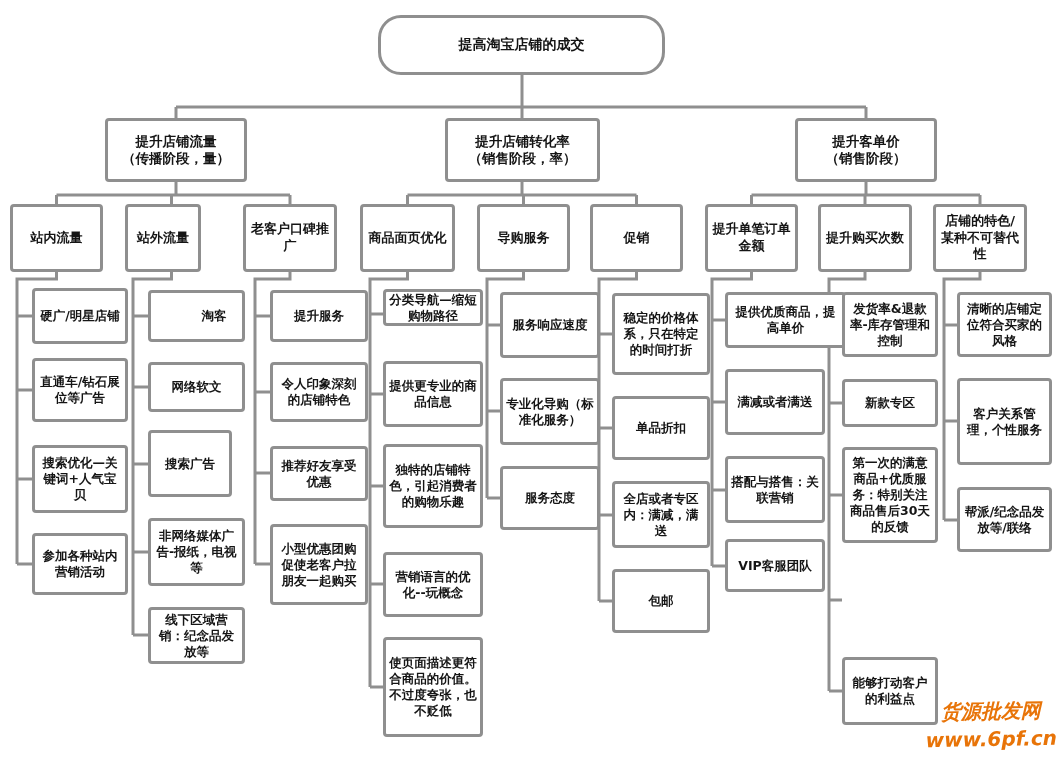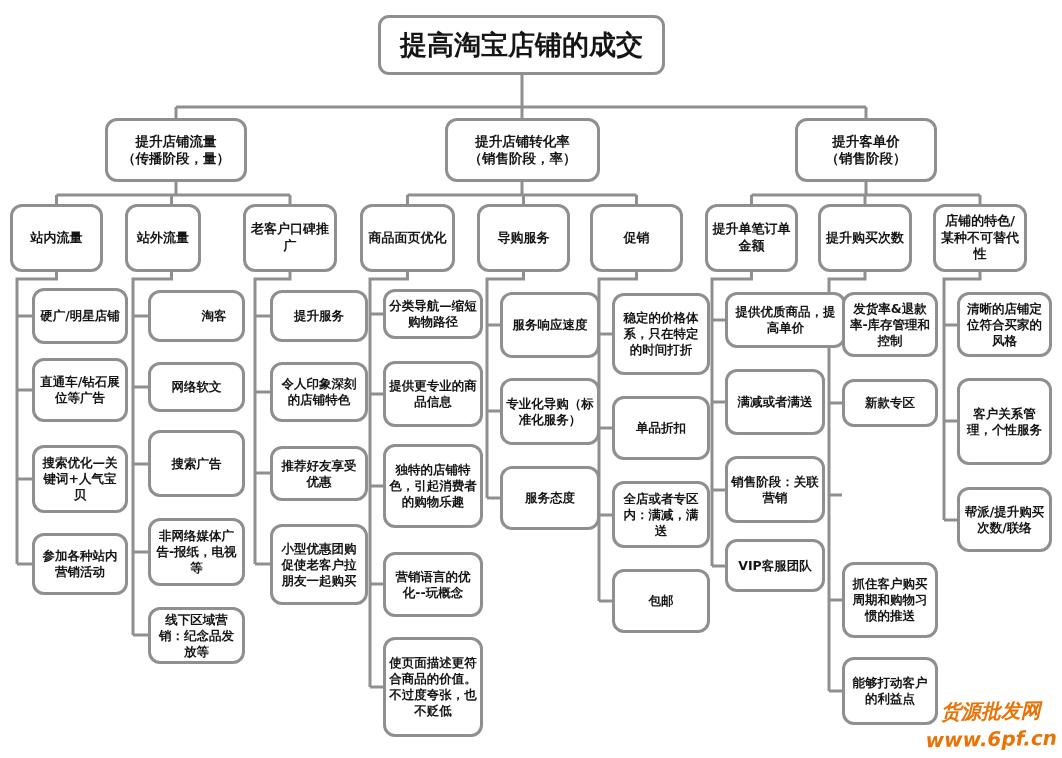--- a/index.html
+++ b/index.html
@@ -3,26 +3,26 @@
 <meta charset="utf-8">
 <style>
   html,body { margin:0; padding:0; background:#ffffff; }
   .stage {
     position:relative; width:1062px; height:758px; background:#ffffff;
     font-family:"DejaVu Sans","Liberation Sans",sans-serif; overflow:hidden;
   }
   svg.wires { position:absolute; left:0; top:0; width:1062px; height:758px; }
   .bx {
     position:absolute; box-sizing:border-box;
-    border:3px solid #8f8f8f; border-radius:12px; background:#ffffff;
+    border:3px solid #8f8f8f; border-radius:4px; background:#ffffff;
     display:flex; align-items:center; justify-content:center;
     text-align:center; font-weight:bold; color:#151515;
     white-space:pre-line; line-height:1.28; padding:1px 3px;
   }
-  .root { font-size:27px; border-radius:11px; }
+  .root { font-size:14px; border-radius:23px; }
   .l2   { font-size:13.5px; }
   .l3   { font-size:13px; }
   .leaf { font-size:12.5px; }
   .watermark {
     position:absolute; left:925px; top:697px; width:132px;
     color:#e87408; font-weight:bold; font-style:italic;
     font-size:20px; line-height:1.4; text-align:center;
     transform:rotate(-1deg);
   }
 </style>
@@ -77,56 +77,56 @@
   <div class="bx l3" style="left:818px;top:204px;width:94px;height:68px;">提升购买次数</div>
   <div class="bx l3" style="left:933px;top:204px;width:94px;height:68px;">店铺的特色/某种不可替代性</div>
 
   <div class="bx leaf" style="left:32px;top:288px;width:96px;height:56px;text-align:right;">硬广/明星店铺</div>
   <div class="bx leaf" style="left:32px;top:358px;width:96px;height:64px;">直通车/钻石展位等广告</div>
   <div class="bx leaf" style="left:32px;top:445px;width:96px;height:68px;">搜索优化—关键词+人气宝贝</div>
   <div class="bx leaf" style="left:32px;top:533px;width:96px;height:62px;">参加各种站内营销活动</div>
 
   <div class="bx leaf" style="left:148px;top:290px;width:97px;height:52px;padding-left:38px;">淘客</div>
   <div class="bx leaf" style="left:148px;top:362px;width:97px;height:50px;">网络软文</div>
-  <div class="bx leaf" style="left:148px;top:430px;width:97px;height:67px;">搜索广告</div>
+  <div class="bx leaf" style="left:148px;top:430px;width:84px;height:67px;">搜索广告</div>
   <div class="bx leaf" style="left:148px;top:518px;width:97px;height:68px;">非网络媒体广告-报纸，电视等</div>
   <div class="bx leaf" style="left:148px;top:607px;width:97px;height:57px;">线下区域营销：纪念品发放等</div>
 
   <div class="bx leaf" style="left:270px;top:290px;width:98px;height:52px;">提升服务</div>
   <div class="bx leaf" style="left:270px;top:362px;width:98px;height:60px;">令人印象深刻的店铺特色</div>
   <div class="bx leaf" style="left:270px;top:446px;width:98px;height:55px;">推荐好友享受优惠</div>
   <div class="bx leaf" style="left:270px;top:524px;width:98px;height:81px;">小型优惠团购促使老客户拉朋友一起购买</div>
 
-  <div class="bx leaf" style="left:383px;top:289px;width:100px;height:50px;">分类导航—缩短购物路径</div>
+  <div class="bx leaf" style="left:383px;top:289px;width:100px;height:37px;">分类导航—缩短购物路径</div>
   <div class="bx leaf" style="left:383px;top:361px;width:100px;height:66px;">提供更专业的商品信息</div>
   <div class="bx leaf" style="left:383px;top:444px;width:100px;height:84px;">独特的店铺特色，引起消费者的购物乐趣</div>
   <div class="bx leaf" style="left:383px;top:552px;width:100px;height:65px;">营销语言的优化--玩概念</div>
   <div class="bx leaf" style="left:383px;top:637px;width:100px;height:100px;">使页面描述更符合商品的价值。不过度夸张，也不贬低</div>
 
   <div class="bx leaf" style="left:500px;top:292px;width:100px;height:66px;">服务响应速度</div>
   <div class="bx leaf" style="left:500px;top:378px;width:100px;height:67px;">专业化导购（标准化服务）</div>
   <div class="bx leaf" style="left:500px;top:466px;width:100px;height:64px;">服务态度</div>
 
   <div class="bx leaf" style="left:612px;top:293px;width:98px;height:82px;">稳定的价格体系，只在特定的时间打折</div>
   <div class="bx leaf" style="left:612px;top:396px;width:98px;height:64px;">单品折扣</div>
   <div class="bx leaf" style="left:612px;top:481px;width:98px;height:67px;">全店或者专区内：满减，满送</div>
   <div class="bx leaf" style="left:612px;top:569px;width:98px;height:64px;">包邮</div>
 
   <div class="bx leaf" style="left:725px;top:292px;width:121px;height:56px;">提供优质商品，提高单价</div>
   <div class="bx leaf" style="left:725px;top:369px;width:100px;height:66px;">满减或者满送</div>
-  <div class="bx leaf" style="left:725px;top:456px;width:100px;height:67px;">销售阶段：关联营销</div>
+  <div class="bx leaf" style="left:725px;top:456px;width:100px;height:67px;">搭配与搭售：关联营销</div>
   <div class="bx leaf" style="left:725px;top:539px;width:100px;height:53px;">VIP客服团队</div>
 
   <div class="bx leaf" style="left:842px;top:292px;width:96px;height:65px;">发货率&amp;退款率-库存管理和控制</div>
   <div class="bx leaf" style="left:842px;top:379px;width:96px;height:48px;">新款专区</div>
-  <div class="bx leaf" style="left:842px;top:562px;width:96px;height:76px;">抓住客户购买周期和购物习惯的推送</div>
+  <div class="bx leaf" style="left:842px;top:447px;width:96px;height:96px;">第一次的满意商品+优质服务：特别关注商品售后30天的反馈</div>
   <div class="bx leaf" style="left:842px;top:657px;width:96px;height:68px;">能够打动客户的利益点</div>
 
   <div class="bx leaf" style="left:957px;top:292px;width:95px;height:65px;">清晰的店铺定位符合买家的风格</div>
   <div class="bx leaf" style="left:957px;top:378px;width:95px;height:87px;">客户关系管理，个性服务</div>
-  <div class="bx leaf" style="left:957px;top:487px;width:95px;height:65px;">帮派/提升购买次数/联络</div>
+  <div class="bx leaf" style="left:957px;top:487px;width:95px;height:65px;">帮派/纪念品发放等/联络</div>
 
   <div class="watermark">
     <div>货源批发网</div>
     <div>www.6pf.cn</div>
   </div>
 
 </div>
 
 </body></html>

